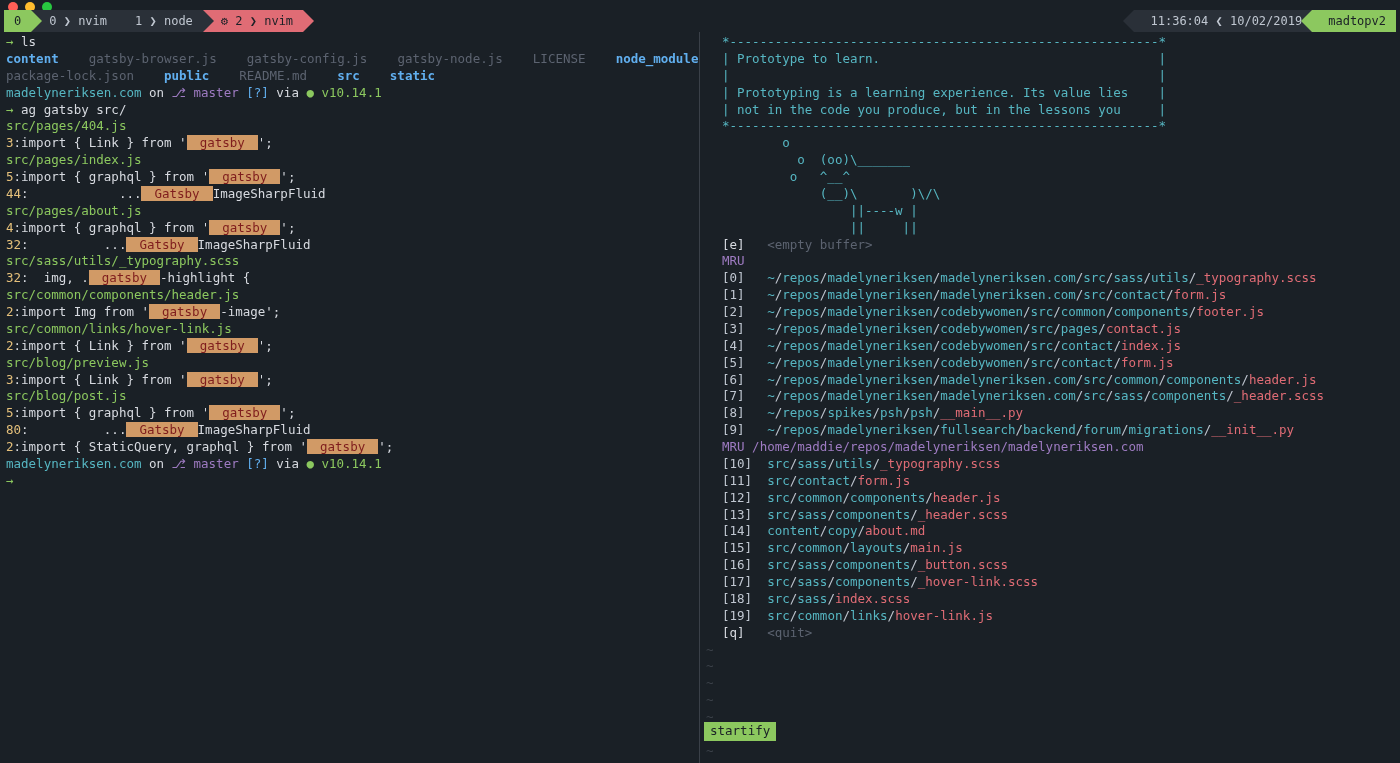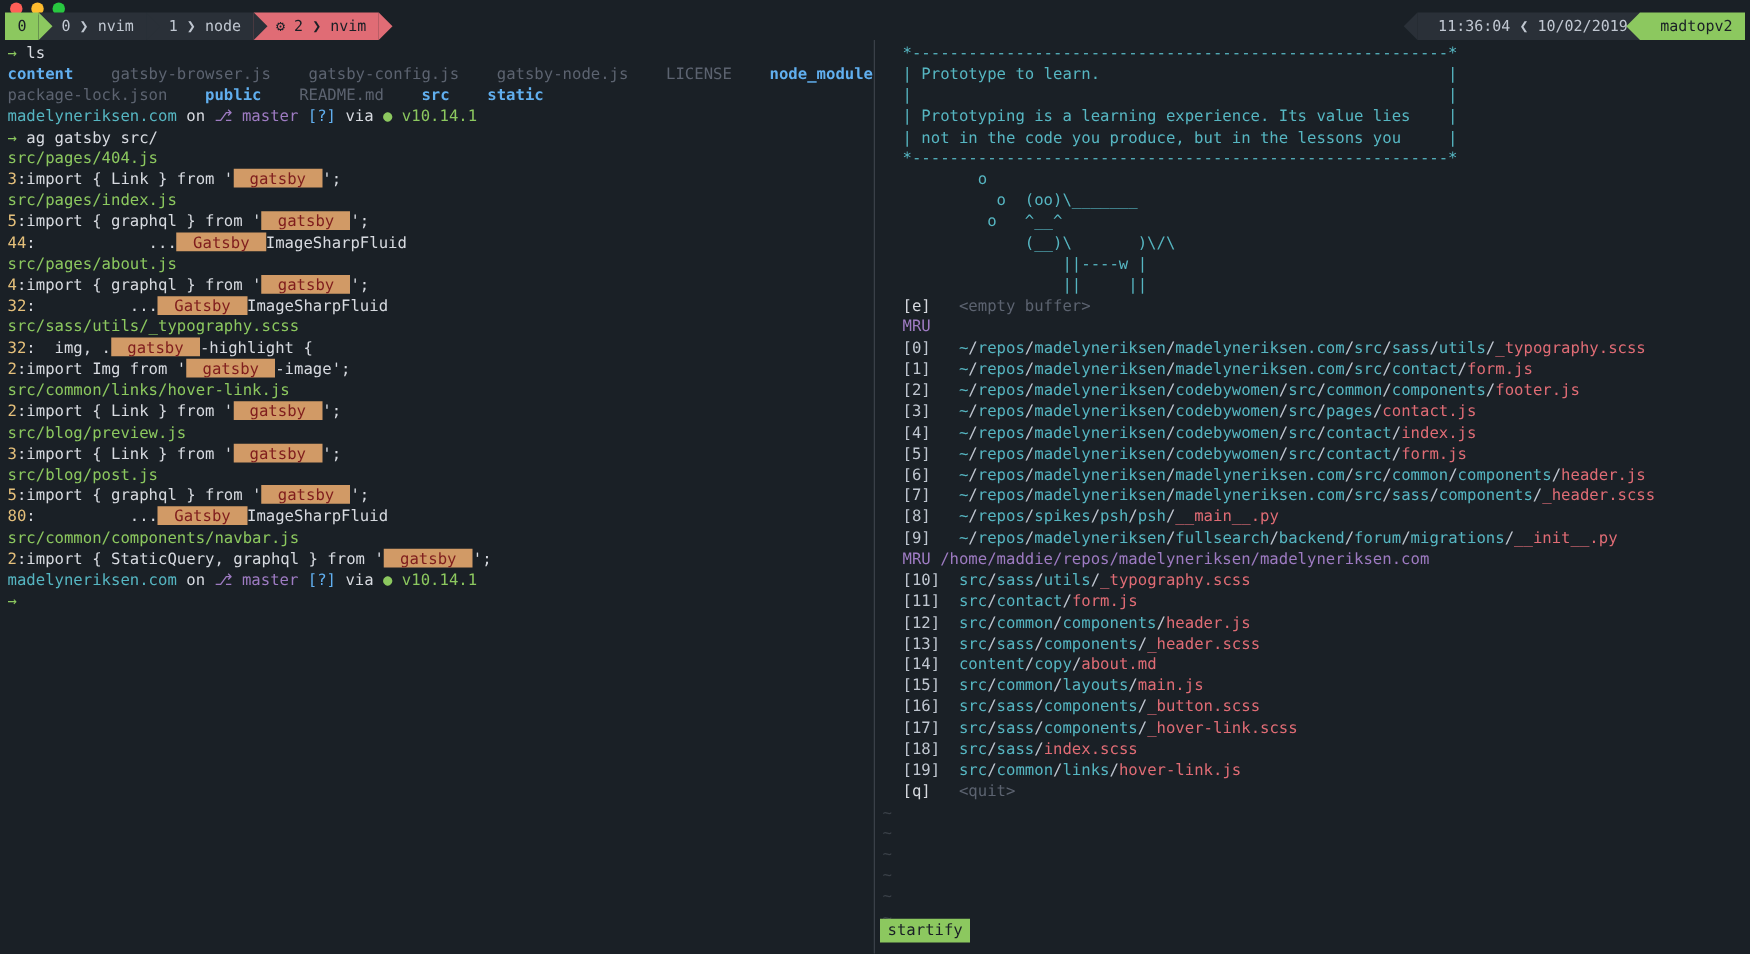--- a/index.html
+++ b/index.html
@@ -84,21 +84,21 @@
 .c-violet { color: #9e7bc2; }
 .c-white { color: #d7dae0; }
 
 .hl { background: #d19a66; color: #7f1d1d; padding: 0 13px; }
 
 .prompt-arrow { color: #8cc85f; }
 
 .tilde { color: #3a4048; }
 .statusbar {
   position: absolute;
-  bottom: 9px; left: 4px;
+  bottom: 22px; left: 4px;
   background: #8cc85f; color: #1a2026;
   padding: 1px 6px;
 }
 .mru-idx { color: #c0c7d1; }
 .path-part { color: #56b6c2; }
 .path-sep { color: #c0c7d1; }
 .file-part { color: #e06c75; }
 </style>
 </head>
 <body>
@@ -136,33 +136,33 @@
       <div class="lw"><span class="c-yellow">5</span><span class="c-white">:import { graphql } from '</span><span class="hl">gatsby</span><span class="c-white">';</span></div>
       <div class="lw"><span class="c-yellow">44</span><span class="c-white">:            ...</span><span class="hl">Gatsby</span><span class="c-white">ImageSharpFluid</span></div>
       <div class="lw"></div>
       <div class="lw"><span class="c-green">src/pages/about.js</span></div>
       <div class="lw"><span class="c-yellow">4</span><span class="c-white">:import { graphql } from '</span><span class="hl">gatsby</span><span class="c-white">';</span></div>
       <div class="lw"><span class="c-yellow">32</span><span class="c-white">:          ...</span><span class="hl">Gatsby</span><span class="c-white">ImageSharpFluid</span></div>
       <div class="lw"></div>
       <div class="lw"><span class="c-green">src/sass/utils/_typography.scss</span></div>
       <div class="lw"><span class="c-yellow">32</span><span class="c-white">:  img, .</span><span class="hl">gatsby</span><span class="c-white">-highlight {</span></div>
       <div class="lw"></div>
+      <div class="lw"><span class="c-green">src/common/components/header.js</span></div>
       <div class="lw"><span class="c-yellow">2</span><span class="c-white">:import Img from '</span><span class="hl">gatsby</span><span class="c-white">-image';</span></div>
       <div class="lw"></div>
       <div class="lw"><span class="c-green">src/common/links/hover-link.js</span></div>
       <div class="lw"><span class="c-yellow">2</span><span class="c-white">:import { Link } from '</span><span class="hl">gatsby</span><span class="c-white">';</span></div>
       <div class="lw"></div>
       <div class="lw"><span class="c-green">src/blog/preview.js</span></div>
       <div class="lw"><span class="c-yellow">3</span><span class="c-white">:import { Link } from '</span><span class="hl">gatsby</span><span class="c-white">';</span></div>
       <div class="lw"></div>
       <div class="lw"><span class="c-green">src/blog/post.js</span></div>
       <div class="lw"><span class="c-yellow">5</span><span class="c-white">:import { graphql } from '</span><span class="hl">gatsby</span><span class="c-white">';</span></div>
       <div class="lw"><span class="c-yellow">80</span><span class="c-white">:          ...</span><span class="hl">Gatsby</span><span class="c-white">ImageSharpFluid</span></div>
       <div class="lw"></div>
-      <div class="lw"><span class="c-green">src/common/components/navbar.js</span></div>
       <div class="lw"><span class="c-yellow">2</span><span class="c-white">:import { StaticQuery, graphql } from '</span><span class="hl">gatsby</span><span class="c-white">';</span></div>
       <div class="lw"></div>
       <div class="lw"><span class="c-cyan">madelyneriksen.com</span> <span class="c-white">on</span> <span class="c-violet">⎇ master</span> <span class="c-blue">[?]</span> <span class="c-white">via</span> <span class="c-green">● v10.14.1</span></div>
       <div class="lw"><span class="prompt-arrow">→</span> </div>
     </div>
   <div class="pane pane-right" id="pane-right">
     <div class="lw-pad"></div>
       <div class="lw-pad"><span class="c-cyan">*---------------------------------------------------------*</span></div>
       <div class="lw-pad"><span class="c-cyan">| Prototype to learn.                                     |</span></div>
       <div class="lw-pad"><span class="c-cyan">|                                                         |</span></div>

